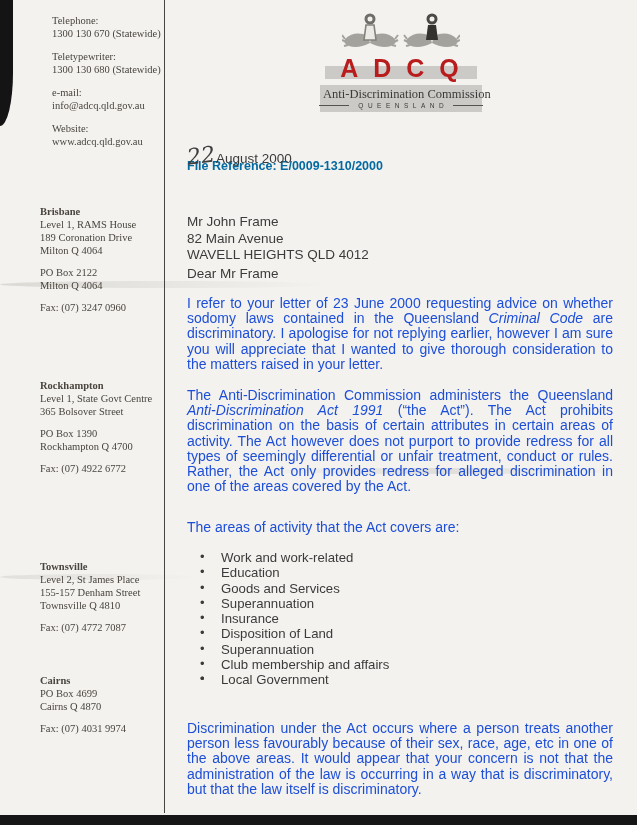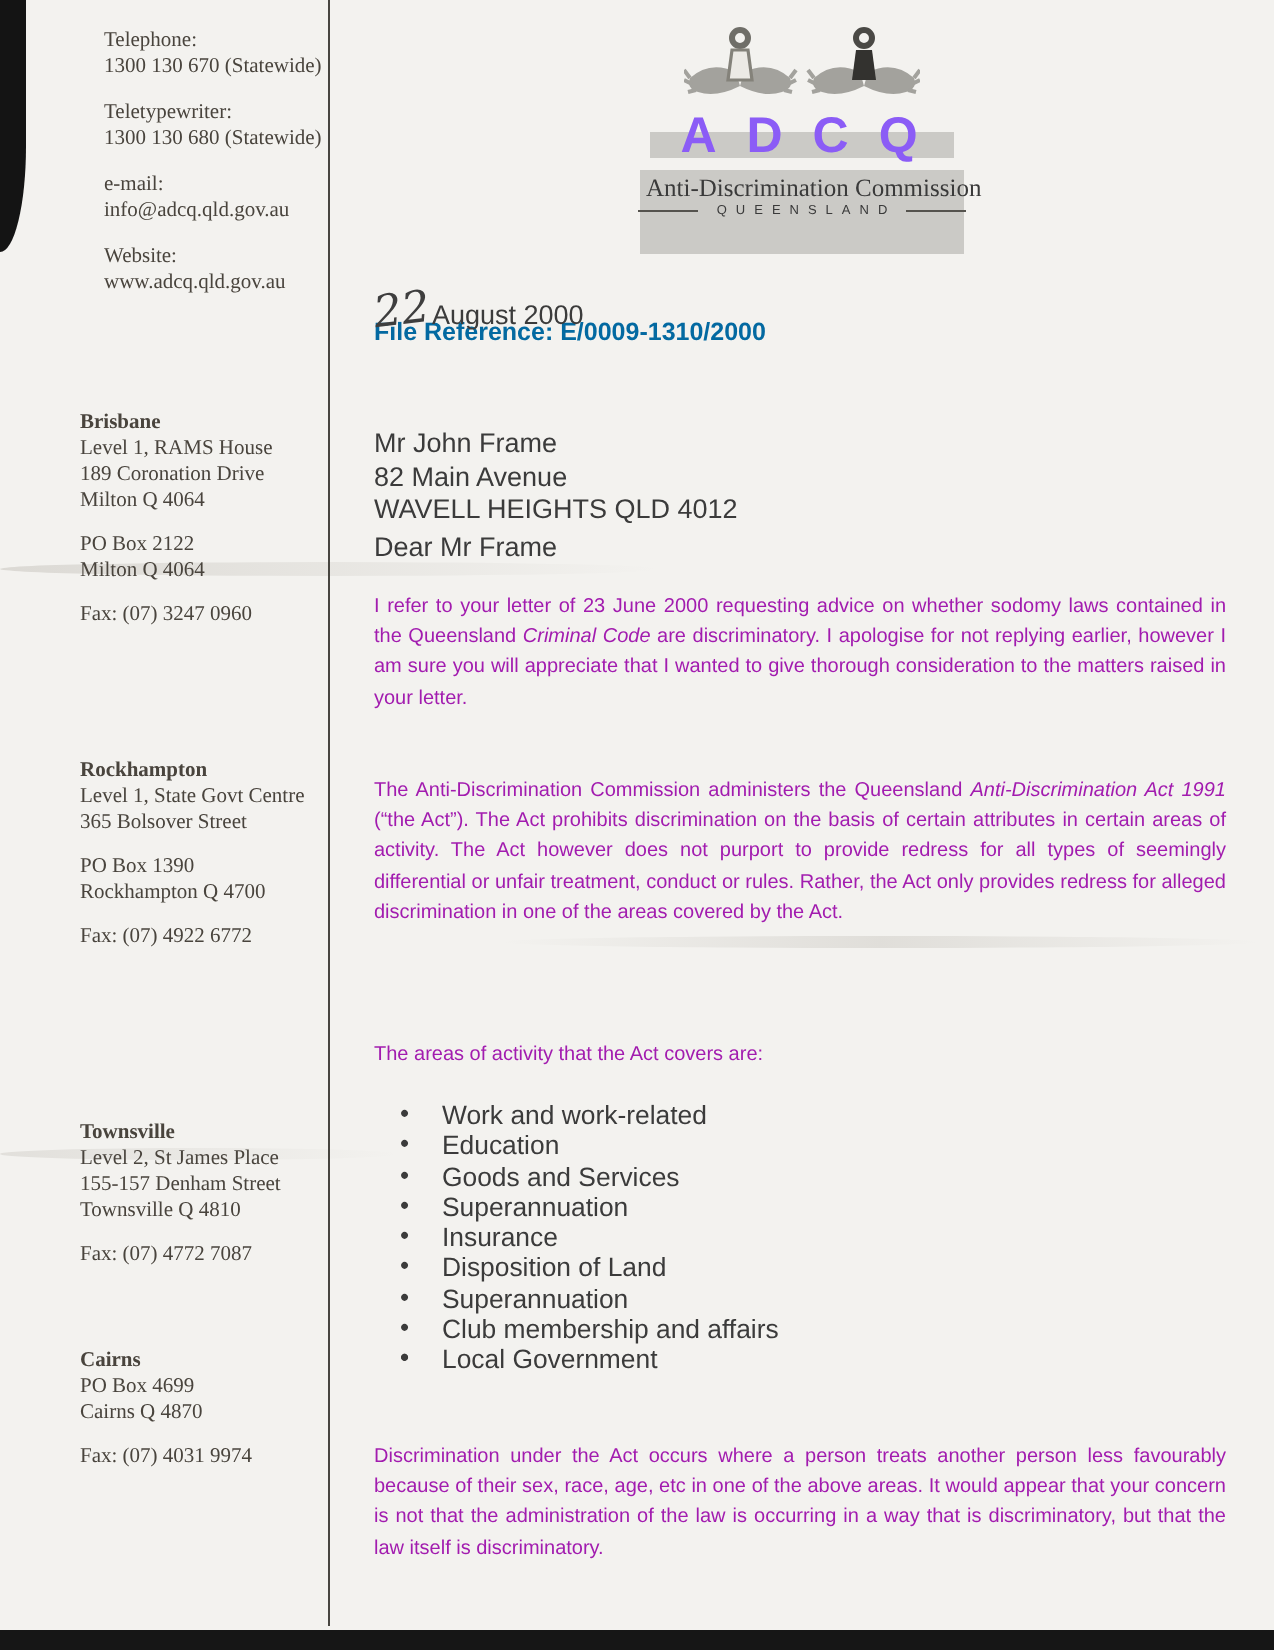--- a/index.html
+++ b/index.html
@@ -41,38 +41,38 @@
 
   
   .content { position:absolute; left:187px; top:0; width:426px; height:100%; }
 
   
   .logo { position:absolute; left:133px; top:12px; width:162px; text-align:center; }
   .logo-figures { display:block; margin:0 auto 0; }
   .logo-acronym { position:relative; margin-top:-2px; height:24px; }
   .acronym-bar { position:absolute; left:5px; right:5px; top:10px; height:13px; background:#cbcac6; }
   .acronym-text { position:relative; font-size:25px; line-height:24px; font-weight:bold;
-    letter-spacing:15px; padding-left:12px; color:#8b5cf6; }
-  .logo-band { background:#cbcac6; margin-top:5px; padding:3px 3px 18px; }
+    letter-spacing:15px; padding-left:12px; color:#b91c1c; }
+  .logo-band { background:#cbcac6; margin-top:5px; padding:3px 3px 3px; }
   .logo-name { font-family:"Liberation Serif",serif; font-size:12.5px; line-height:13px; color:#3a3a3a; white-space:nowrap; }
   .logo-state { display:flex; align-items:center; justify-content:center; gap:5px; margin-top:1px; }
   .state-text { font-size:6.5px; letter-spacing:4.5px; color:#3a3a3a; padding-left:4.5px; }
   .state-line { flex:0 0 30px; height:1px; background:#55534e; }
 
   
   .file-ref { position:absolute; left:0; top:111px; font-size:12.5px; font-weight:bold; color:#0369a1;margin-top:48px; }
   .date-line { position:absolute; left:0; top:143px; display:flex; align-items:baseline; }
   .handwritten-day { font-family:"DejaVu Serif",serif; font-style:italic; font-size:22px;
     transform:rotate(-7deg); color:#3e3e3e; margin-right:1px; }
   .date-rest { font-size:13.5px; color:#3b3b3b; }
   .recipient { position:absolute; left:0; top:214px; font-size:13.5px; line-height:16.5px; }
   .salutation { position:absolute; left:0; top:266px; font-size:13.5px; }
 
-  .para { position:absolute; left:0; width:426px; font-size:10px; line-height:15.2px;
-    text-align:justify; color:#a21caf; }
+  .para { position:absolute; left:0; width:426px; font-size:14px; line-height:15.2px;
+    text-align:justify; color:#1d4ed8; }
   .para em { font-style:italic; }
   .para-0 { top:296px; }
   .para-1 { top:388px; }
   .para-2 { top:520px; text-align:left; }
   .para-3 { top:721px; }
 
   .areas-list { position:absolute; left:13px; top:550px; width:400px; list-style:none; }
   .area-item { position:relative; padding-left:21px; font-size:13.2px; line-height:15.3px; }
   .bullet { position:absolute; left:0; top:-1px; font-size:13px; }
 </style>

